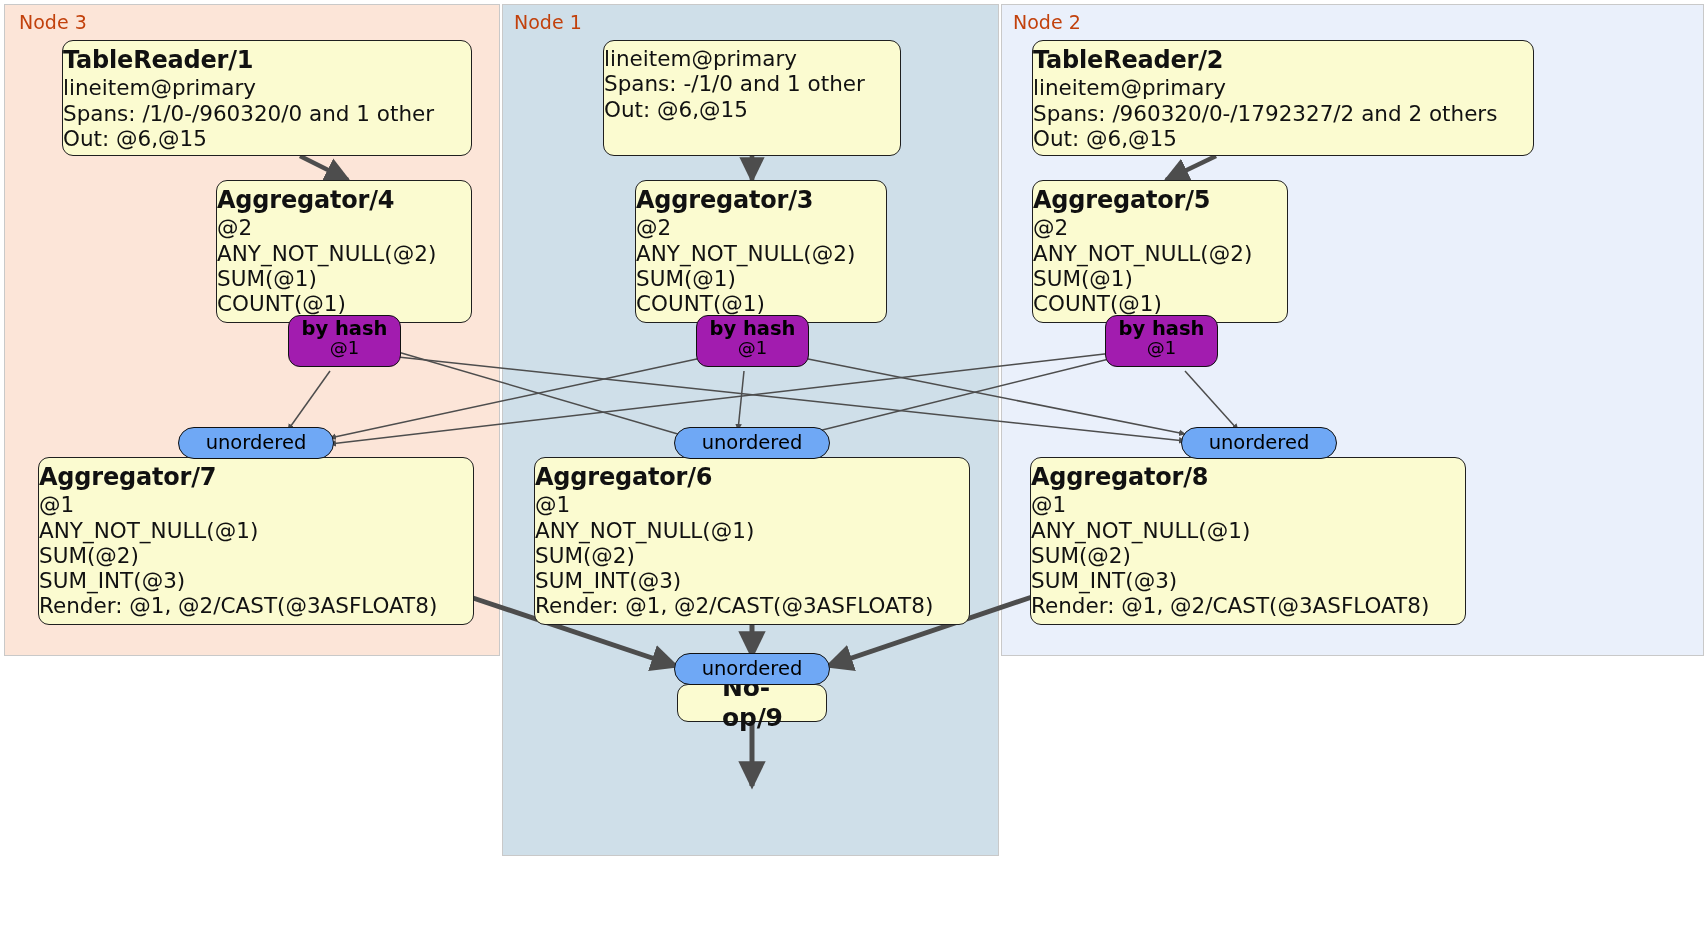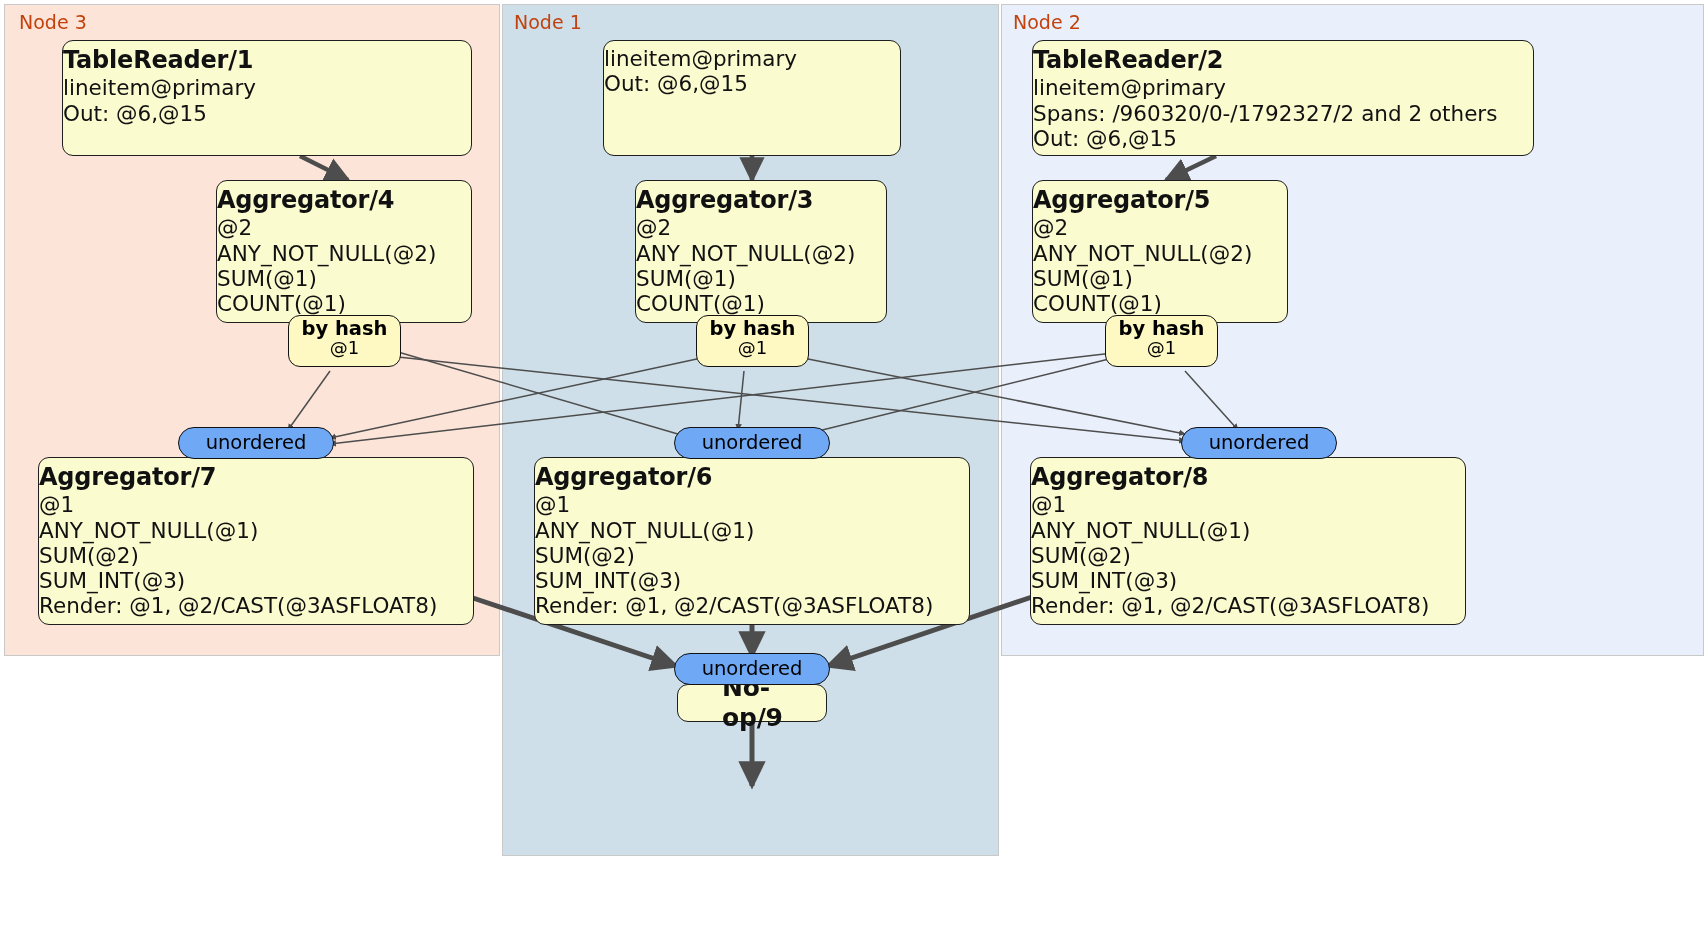--- a/index.html
+++ b/index.html
@@ -71,21 +71,21 @@
   
   .badge {
     position: absolute;
     box-sizing: border-box;
     border: 1.8px solid #111111;
     text-align: center;
     color: #000000;
     z-index: 9;
   }
   .badge-hash {
-    background: #fef9c3;
+    background: #a21caf;
     border-radius: 12px;
     padding-top: 3px;
     line-height: 1.05;
   }
   .badge-hash .b1 {
     display: block;
     font-weight: bold;
     font-size: 19.5px;
   }
   .badge-hash .b2 {
@@ -155,25 +155,27 @@
     <path d="M 470 597 L 676 666" stroke="#4d4d4d" stroke-width="5" fill="none" marker-end="url(#ah)"></path>
     <path d="M 752 625 L 752 656" stroke="#4d4d4d" stroke-width="5" fill="none" marker-end="url(#ah)"></path>
     <path d="M 1032 597 L 828 666" stroke="#4d4d4d" stroke-width="5" fill="none" marker-end="url(#ah)"></path>
 
     <path d="M 752 721 L 752 786" stroke="#4d4d4d" stroke-width="5" fill="none" marker-end="url(#ah)"></path>
   </svg>
 
   <div class="proc" style="left:62px; top:40px; width:410px; height:116px;">
     <span class="ttl">TableReader/1</span>
     <span class="ln">lineitem@primary</span>
+    <span class="ln">Spans: /1/0-/960320/0 and 1 other</span>
     <span class="ln">Out: @6,@15</span>
   </div>
 
   <div class="proc" style="left:603px; top:40px; width:298px; height:116px;">
     <span class="ln">lineitem@primary</span>
+    <span class="ln">Spans: -/1/0 and 1 other</span>
     <span class="ln">Out: @6,@15</span>
   </div>
 
   <div class="proc" style="left:1032px; top:40px; width:502px; height:116px;">
     <span class="ttl">TableReader/2</span>
     <span class="ln">lineitem@primary</span>
     <span class="ln">Spans: /960320/0-/1792327/2 and 2 others</span>
     <span class="ln">Out: @6,@15</span>
   </div>
 

